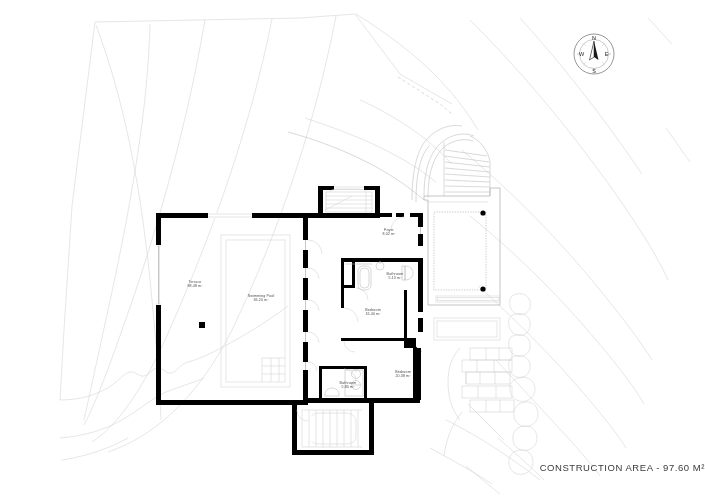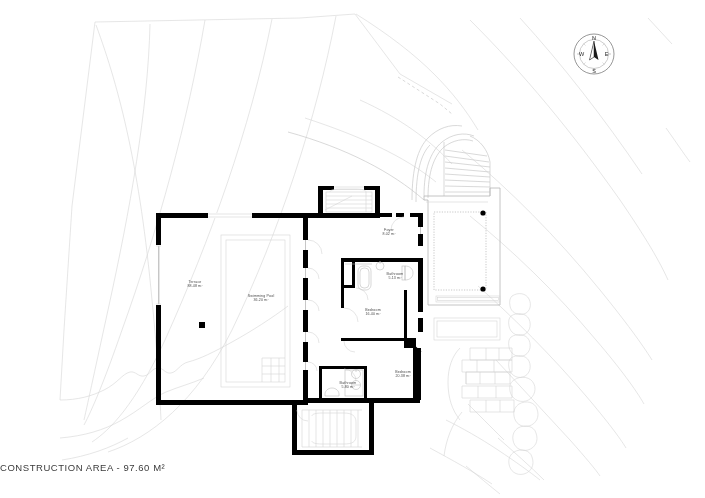--- a/index.html
+++ b/index.html
@@ -24,21 +24,21 @@
     top: 0;
     width: 705px;
     height: 498px;
     display: block;
   }
   .caption {
     position: absolute;
     left: 0;
     top: 462px;
     width: 705px;
-    text-align: left;
+    text-align: right;
     font-family: "Liberation Sans", sans-serif;
     font-size: 9.5px;
     letter-spacing: 0.55px;
     color: #3a3a3a;
   }
   .room-label {
     position: absolute;
     text-align: center;
     font-family: "Liberation Sans", sans-serif;
     color: #4a4a4a;

